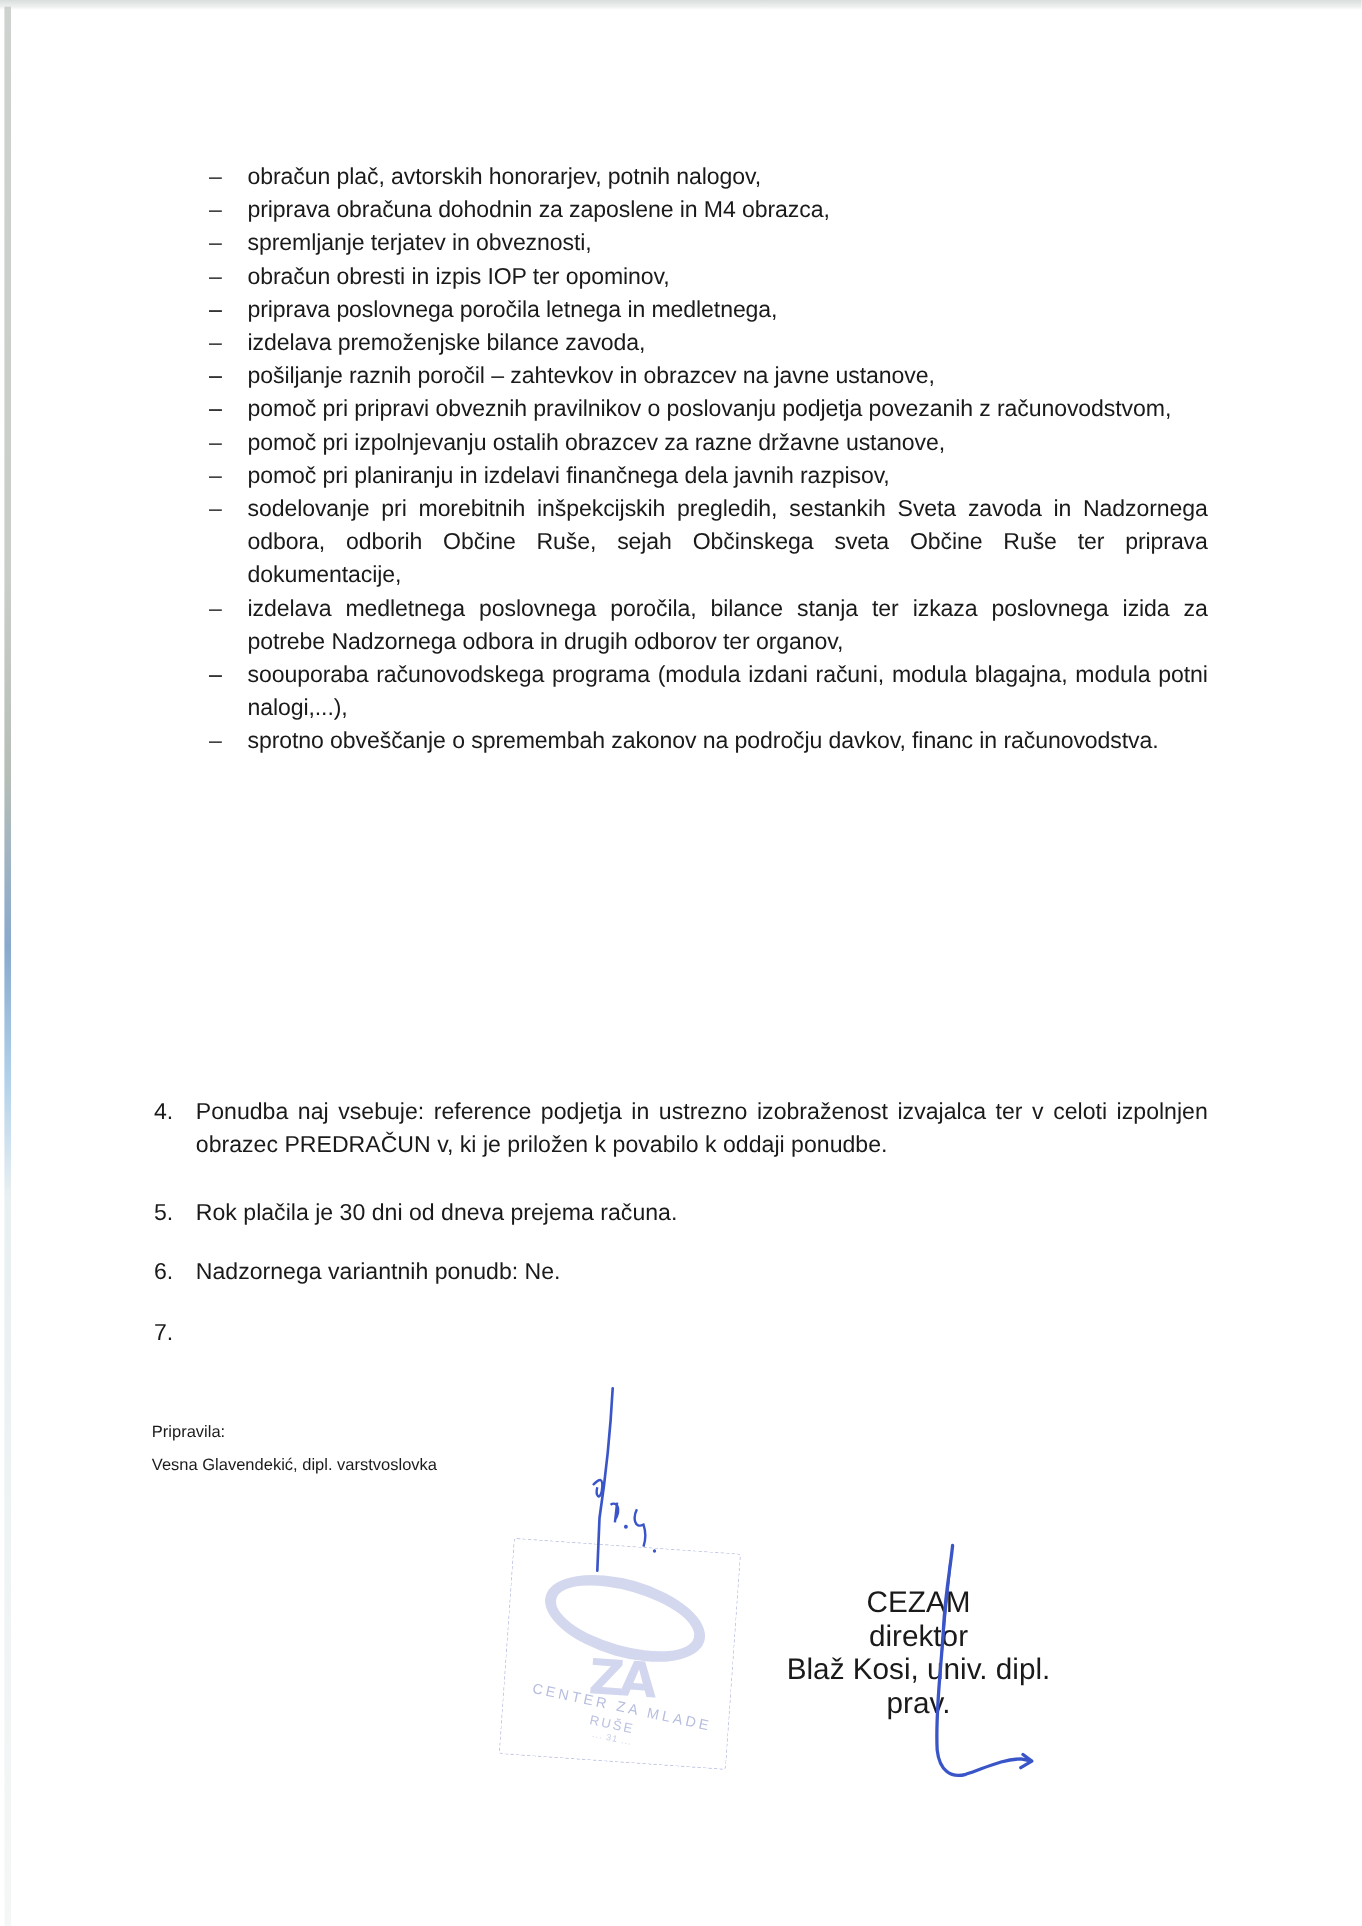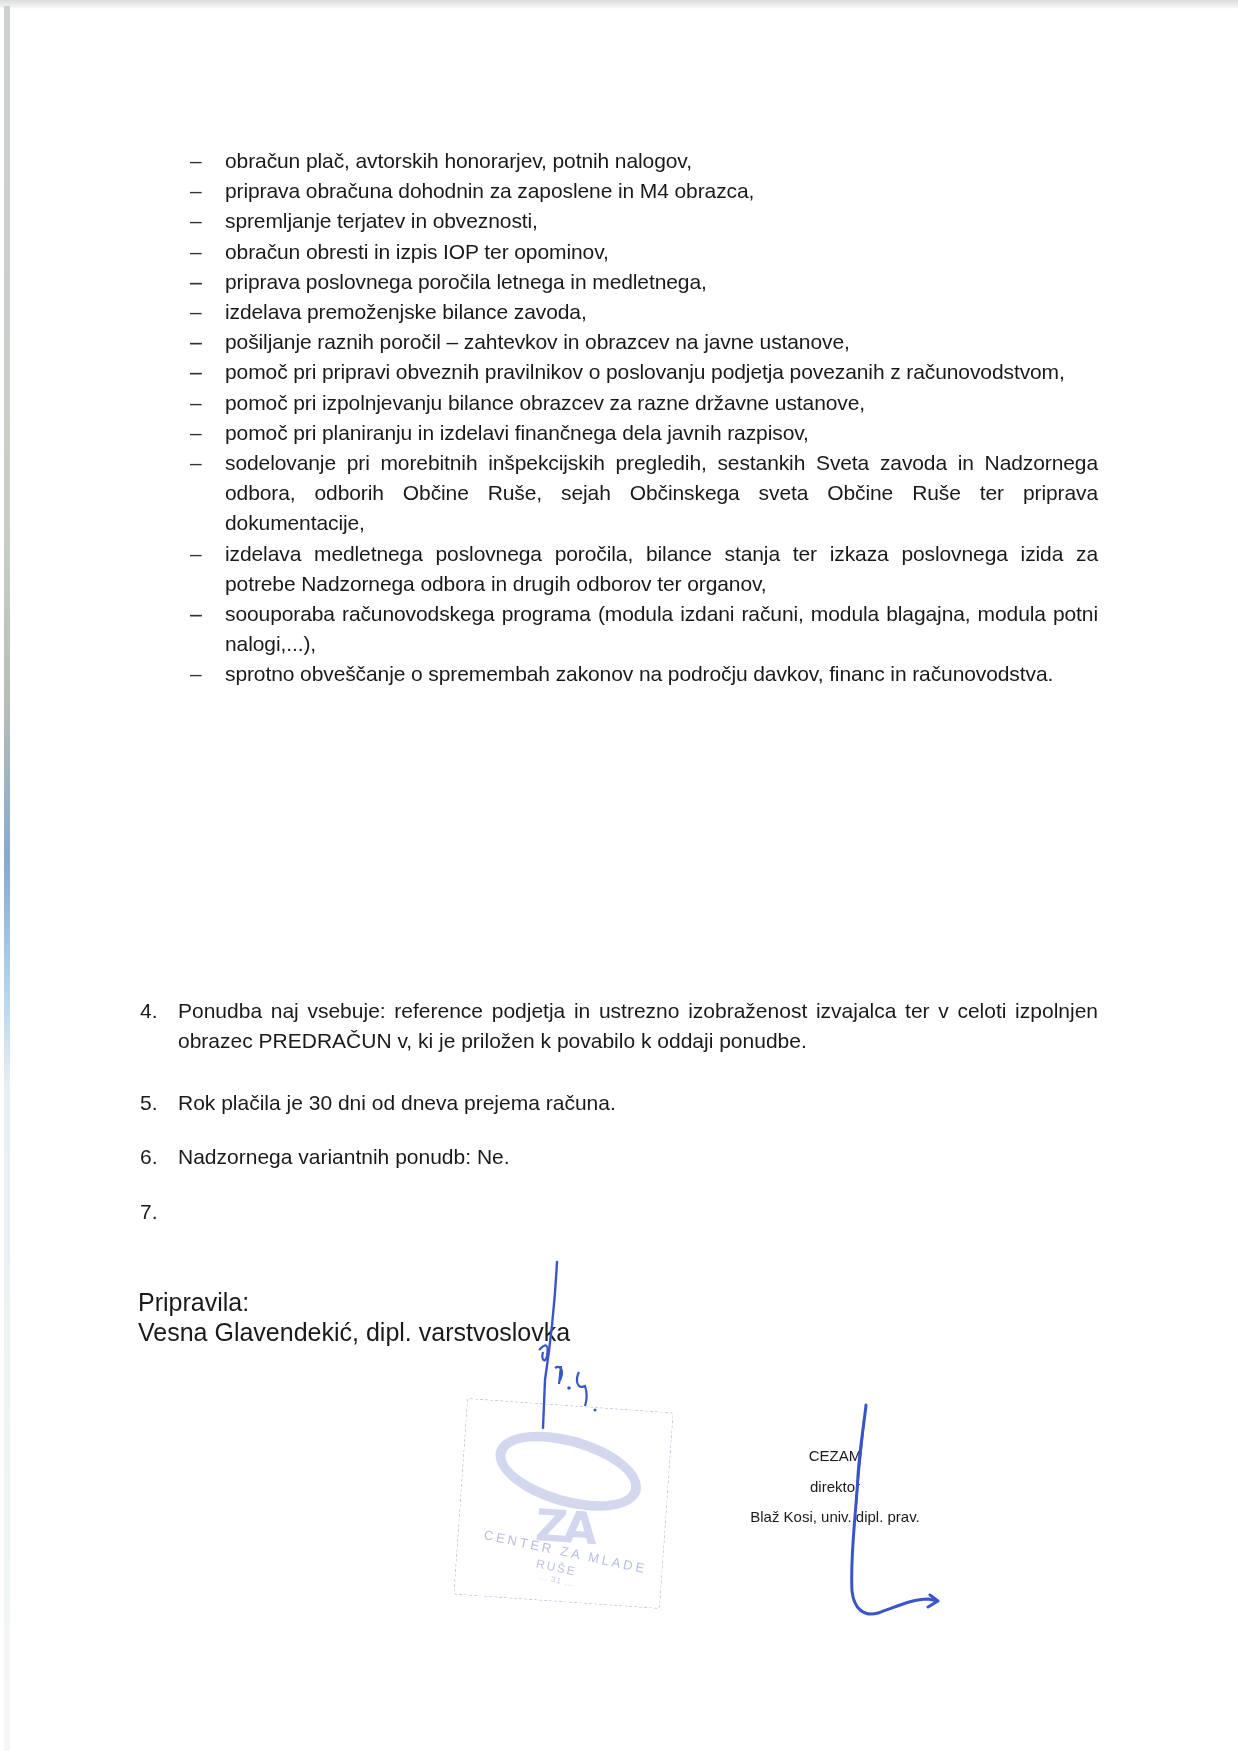--- a/index.html
+++ b/index.html
@@ -25,24 +25,24 @@
   .bullet {
     position: relative; padding-left: 35px; font-size: 21px; line-height: 30.2px;
     text-align: justify; letter-spacing: -0.1px;
   }
   .bullet .dash {
     position: absolute; left: 0; top: 0; width: 18px; color: #333;
   }
   .numbered { position: absolute; left: 140px; width: 958px; margin: 0; padding: 0; }
   .num-item { position: relative; padding-left: 38px; font-size: 21px; line-height: 30.2px; text-align: justify; }
   .num-item .num { position: absolute; left: 0; top: 0; }
-  .prepared { position: absolute; left: 138px; top: 1287px; font-size: 25px; line-height: 30px; }
+  .prepared { position: absolute; left: 138px; top: 1287px; font-size: 15px; line-height: 30px; }
   .director {
     position: absolute; left: 690px; top: 1441px; width: 290px; text-align: center;
-    font-size: 15px; line-height: 30.5px;
+    font-size: 27px; line-height: 30.5px;
   }
   .stamp {
     position: absolute; left: 460px; top: 1405px; width: 205px; height: 195px;
     transform: rotate(4deg);
     border: 1.5px dashed #c6cbe6; border-radius: 3px;
   }
   .stamp .ring {
     position: absolute; left: 30px; top: 30px; width: 130px; height: 50px;
     border: 10px solid #d4d8ef; border-radius: 50%; transform: rotate(12deg);
   }
@@ -78,21 +78,21 @@
     <li class="bullet"><span class="dash">–</span><span>priprava obračuna dohodnin za zaposlene in M4 obrazca,</span></li>
     <li class="bullet"><span class="dash">–</span><span>spremljanje terjatev in obveznosti,</span></li>
     <li class="bullet"><span class="dash">–</span><span>obračun obresti in izpis IOP ter opominov,</span></li>
     <li class="bullet"><span class="dash">–</span></li>
     <li class="bullet"><span class="dash">–</span><span>priprava poslovnega poročila letnega in medletnega,</span></li>
     <li class="bullet"><span class="dash">–</span><span>izdelava premoženjske bilance zavoda,</span></li>
     <li class="bullet"><span class="dash">–</span></li>
     <li class="bullet"><span class="dash">–</span><span>pošiljanje raznih poročil – zahtevkov in obrazcev na javne ustanove,</span></li>
     <li class="bullet"><span class="dash">–</span></li>
     <li class="bullet"><span class="dash">–</span><span>pomoč pri pripravi obveznih pravilnikov o poslovanju podjetja povezanih z računovodstvom,</span></li>
-    <li class="bullet"><span class="dash">–</span><span>pomoč pri izpolnjevanju bilance obrazcev za razne državne ustanove,</span></li>
+    <li class="bullet"><span class="dash">–</span><span>pomoč pri izpolnjevanju ostalih obrazcev za razne državne ustanove,</span></li>
     <li class="bullet"><span class="dash">–</span><span>pomoč pri planiranju in izdelavi finančnega dela javnih razpisov,</span></li>
     <li class="bullet"><span class="dash">–</span><span>sodelovanje pri morebitnih inšpekcijskih pregledih, sestankih Sveta zavoda in Nadzornega odbora, odborih Občine Ruše, sejah Občinskega sveta Občine Ruše ter priprava dokumentacije,</span></li>
     <li class="bullet"><span class="dash">–</span><span>izdelava medletnega poslovnega poročila, bilance stanja ter izkaza poslovnega izida za potrebe Nadzornega odbora in drugih odborov ter organov,</span></li>
     <li class="bullet"><span class="dash">–</span></li>
     <li class="bullet"><span class="dash">–</span><span>soouporaba računovodskega programa (modula izdani računi, modula blagajna, modula potni nalogi,...),</span></li>
     <li class="bullet"><span class="dash">–</span><span>sprotno obveščanje o spremembah zakonov na področju davkov, financ in računovodstva.</span></li>
   </ul>
 
   <div class="numbered" style="top:996px;">
     <div class="num-item"><span class="num">4.</span><span>Ponudba naj vsebuje: reference podjetja in ustrezno izobraženost izvajalca ter v celoti izpolnjen obrazec PREDRAČUN v, ki je priložen k povabilo k oddaji ponudbe.</span></div>

